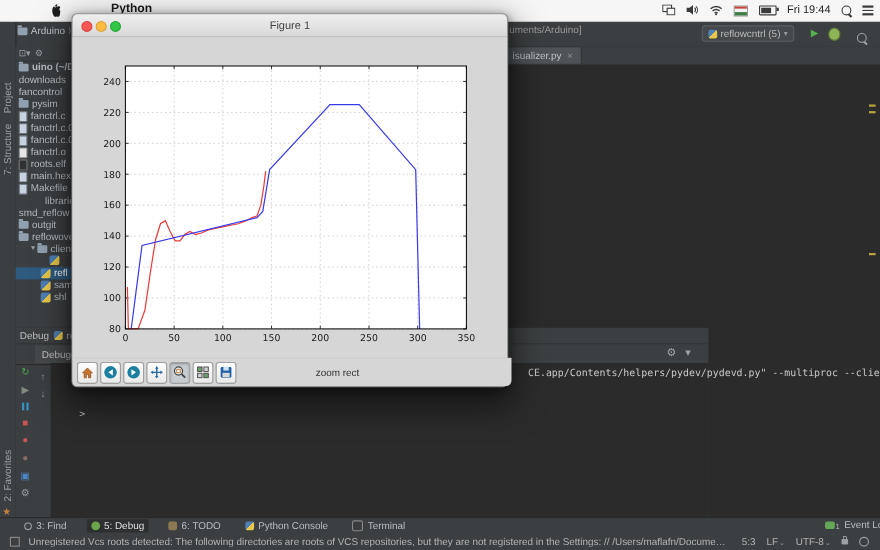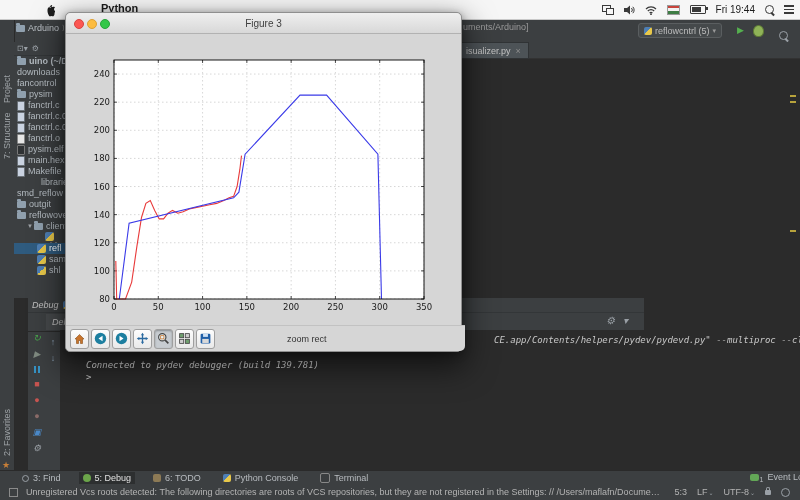--- a/index.html
+++ b/index.html
@@ -69,21 +69,21 @@
   .ti{display:inline-block;vertical-align:middle;margin-right:3px;flex:none;}
   .ti.folder,.ti.folder-open,.ti.folder-project{width:9px;height:7px;background:#90a0ae;
     border-radius:1px;position:relative;}
   .ti.folder::before,.ti.folder-open::before,.ti.folder-project::before{content:'';position:absolute;
     top:-2px;left:0;width:4px;height:2px;background:#90a0ae;border-radius:1px 1px 0 0;}
   .ti.python{width:9px;height:9px;background:linear-gradient(135deg,#4e7fb5 50%,#e8c84a 50%);border-radius:2px;}
   .ti.file{width:6px;height:8px;background:#c9d2e0;border:1px solid #6a7178;border-radius:1px;}
   .ti.file-plain{width:6px;height:8px;background:#e6e6e6;border:1px solid #888;border-radius:1px;}
   .ti.file-bin{width:6px;height:8px;background:#2f3234;border:1px solid #787878;border-radius:1px;}
   
-  .dpanel{position:absolute;left:28px;top:298px;right:0;height:172px;background:#3c3f41;font-style:italic;}
+  .dpanel{position:absolute;left:14px;top:298px;right:0;height:172px;background:#3c3f41;}
   .dheader{height:14px;display:flex;align-items:center;gap:4px;padding-left:4px;
     font-size:9px;color:#c0c0c0;}
   .dtabs{height:18px;border-top:1px solid #333638;border-bottom:1px solid #2a2a2a;position:relative;}
   .dtab{position:absolute;left:18px;top:1px;height:16px;background:#46494b;padding:0 6px;
     line-height:16px;font-size:9px;color:#c0c0c0;}
   .dgear{position:absolute;right:16px;top:2px;font-size:10px;color:#9aa0a6;display:flex;gap:8px;}
   .dcol1{position:absolute;left:2px;top:36px;width:14px;display:flex;flex-direction:column;gap:7px;
     align-items:center;}
   .dcol2{position:absolute;left:18px;top:40px;width:14px;display:flex;flex-direction:column;gap:7px;
     align-items:center;}
@@ -259,21 +259,21 @@
         <div class="trow" style="padding-left: 3px;">
           <span class="ti file"></span>
           <span>fanctrl.c.0</span>
         </div>
         <div class="trow" style="padding-left: 3px;">
           <span class="ti file-plain"></span>
           <span>fanctrl.o</span>
         </div>
         <div class="trow" style="padding-left: 3px;">
           <span class="ti file-bin"></span>
-          <span>pysim.elf</span>
+          <span>roots.elf</span>
         </div>
         <div class="trow" style="padding-left: 3px;">
           <span class="ti file"></span>
           <span>main.hex</span>
         </div>
         <div class="trow" style="padding-left: 3px;">
           <span class="ti file"></span>
           <span>Makefile</span>
         </div>
         <div class="trow" style="padding-left: 3px; margin-left: 24px;">
@@ -339,21 +339,20 @@
         <span class="dico" style="color: rgb(138, 107, 104);">●</span>
         <span class="dico" style="color: rgb(74, 136, 199);">▣</span>
         <span class="dico" style="color: rgb(154, 160, 166);">⚙</span>
       </div>
     <div class="dcol2">
         <span class="dico" style="color: rgb(138, 160, 180);">↑</span>
         <span class="dico" style="color: rgb(138, 160, 180);">↓</span>
       </div>
     <div class="console">
         <div class="cline" style="left: 434px; top: 5px; color: rgb(200, 200, 200);">CE.app/Contents/helpers/pydev/pydevd.py" --multiproc --client 127.0.0.1 --p</div>
-        <div class="cline" style="left: 26px; top: 30px; color: rgb(218, 218, 218);">Connected to pydev debugger (build 139.781)</div>
         <div class="cline" style="left: 26px; top: 42px; color: rgb(200, 200, 200);">&gt;</div>
       </div>
   </div>
 
   <div class="bbar">
       <span class="btab">
         <span class="bicon find"></span>
         <span>3: Find</span>
       </span>
       <span class="btab active">
@@ -391,21 +390,21 @@
       <span class="lock"></span>
       <span class="hector"></span>
     </span>
   </div>
 
   <div class="figwin">
     <div class="figtitle">
       <span class="tl red"></span>
       <span class="tl yel"></span>
       <span class="tl grn"></span>
-      <span class="t">Figure 3</span>
+      <span class="t">Figure 1</span>
     </div>
     <div class="figcanvas">
       <svg id="plot" width="395" height="293" font-family="DejaVu Sans, sans-serif">
           <rect x="48" y="26" width="310" height="239" fill="#ffffff"></rect>
           <line x1="48" y1="26" x2="48" y2="265" stroke="#c6c6c6" stroke-width="0.7" stroke-dasharray="1.5,2.5"></line>
           <line x1="48" y1="265" x2="48" y2="262" stroke="#000" stroke-width="0.7"></line>
           <line x1="48" y1="26" x2="48" y2="29" stroke="#000" stroke-width="0.7"></line>
           <text x="48" y="276" text-anchor="middle" font-size="8.5" fill="#1a1a1a">0</text>
           <line x1="92.28571428571428" y1="26" x2="92.28571428571428" y2="265" stroke="#c6c6c6" stroke-width="0.7" stroke-dasharray="1.5,2.5"></line>
           <line x1="92.28571428571428" y1="265" x2="92.28571428571428" y2="262" stroke="#000" stroke-width="0.7"></line>

